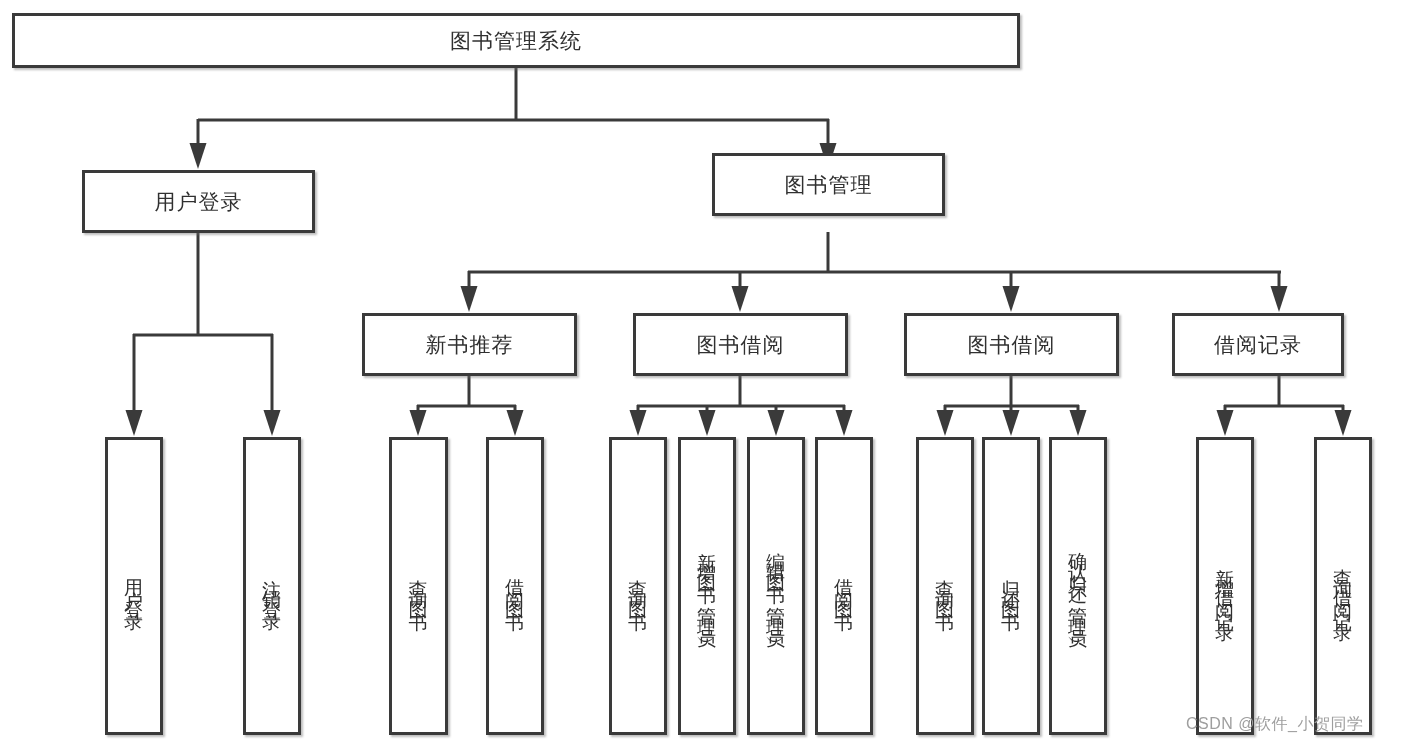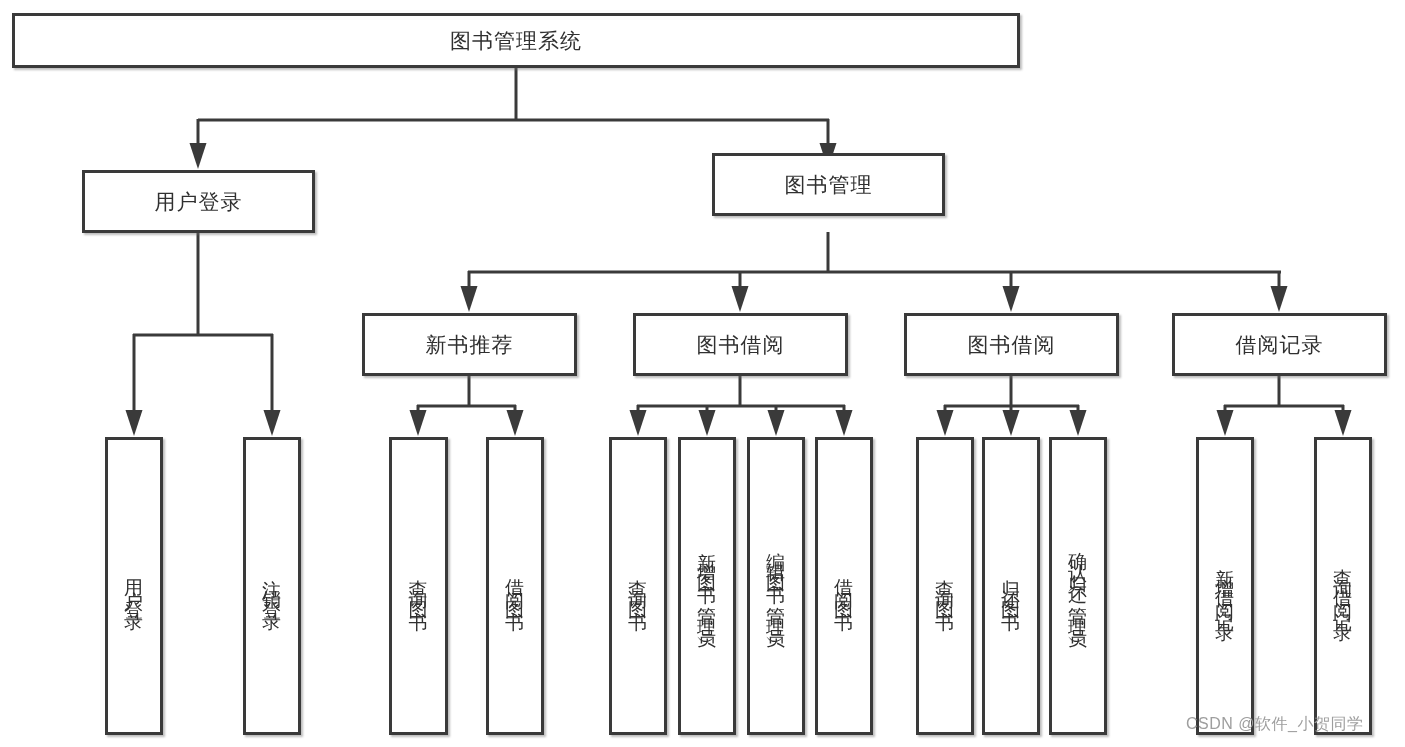--- a/index.html
+++ b/index.html
@@ -136,21 +136,21 @@
 
   <div class="node box-h" style="left:633px;top:313px;width:215px;height:63px;">
     <span>图书借阅</span>
   </div>
   <div class="node box-h" style="left:362px;top:313px;width:215px;height:63px;">
     <span>新书推荐</span>
   </div>
   <div class="node box-h" style="left:904px;top:313px;width:215px;height:63px;">
     <span>图书借阅</span>
   </div>
-  <div class="node box-h" style="left:1172px;top:313px;width:215px;height:63px;">
+  <div class="node box-h" style="left:1172px;top:313px;width:172px;height:63px;">
     <span>借阅记录</span>
   </div>
 
   <div class="node leaf" style="left:105px;top:437px;width:58px;height:298px;">
     <span class="vtext">用户登录</span>
   </div>
   <div class="node leaf" style="left:243px;top:437px;width:58px;height:298px;">
     <span class="vtext">注销登录</span>
   </div>
   <div class="node leaf" style="left:389px;top:437px;width:59px;height:298px;">

